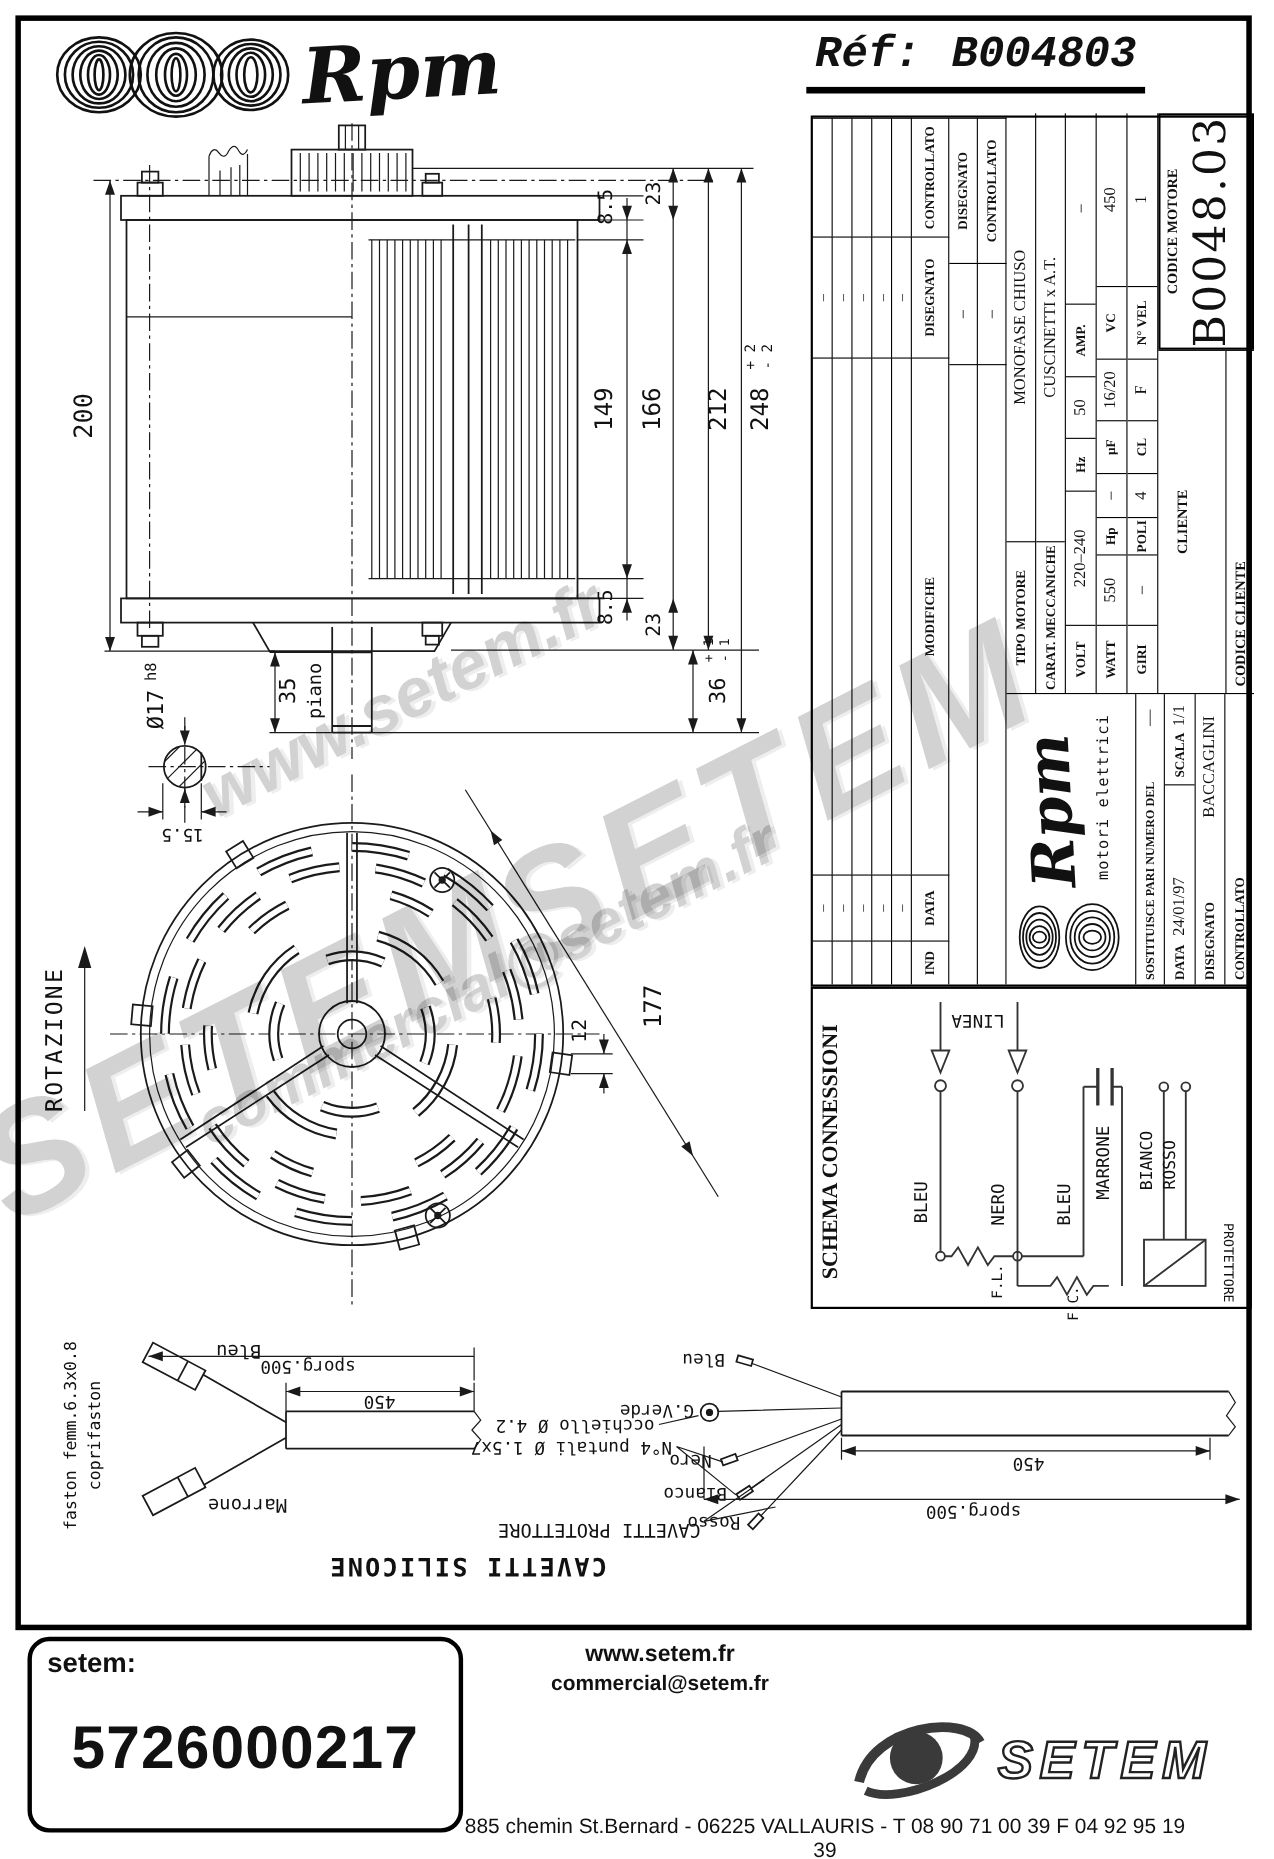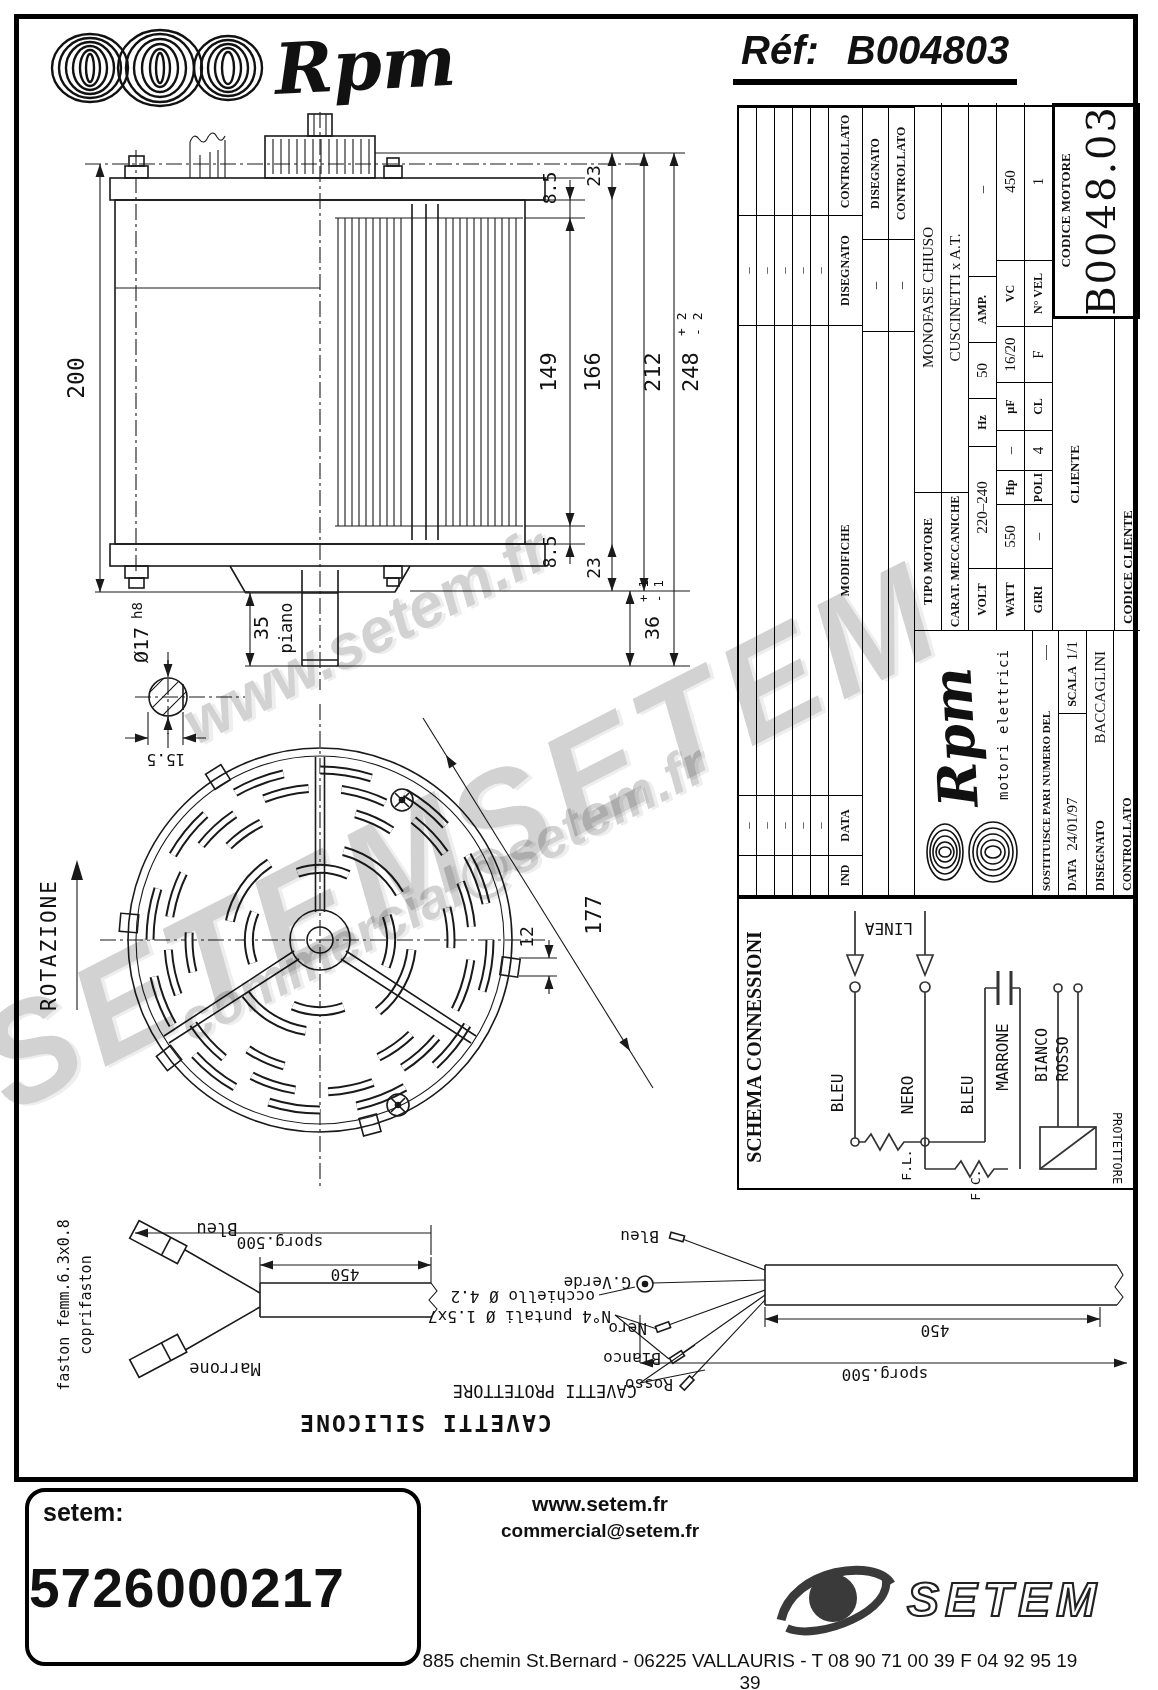--- a/index.html
+++ b/index.html
@@ -14,21 +14,21 @@
   .ah{fill:#1a1a1a;stroke:none;}
   .dimtxt{font-family:"DejaVu Sans Mono",monospace;fill:#111;}
   .cadtxt{font-family:"DejaVu Sans Mono",monospace;fill:#111;}
   .sertxt{font-family:"Liberation Serif",serif;fill:#111;}
   
   .wm{position:absolute;font-family:"Liberation Sans",sans-serif;font-weight:bold;font-style:italic;
       color:#9a9a9a;opacity:.45;white-space:nowrap;transform:rotate(-27deg);z-index:30;
       pointer-events:none;mix-blend-mode:multiply;text-shadow:3px 3px 0 #d9d9d9;}
   
   .refblock{position:absolute;left:733px;top:28px;z-index:10;border-bottom:6px solid #000;padding:0 8px 6px 8px;}
-  .refblock span{font-size:40px;font-weight:bold;font-style:italic;font-family:Liberation Sans, sans-serif;}
+  .refblock span{font-size:40px;font-weight:bold;font-style:italic;font-family:Liberation Mono, monospace;}
   .refblock .rv{margin-left:28px;}
   
   .tb-wrap{position:absolute;left:737px;top:105px;width:401px;height:792px;z-index:12;}
   .tb{position:absolute;left:0;top:0;width:792px;height:401px;transform-origin:0 0;
       transform:rotate(-90deg) translate(-792px,0);border:2.5px solid #000;box-sizing:border-box;
       font-family:"Liberation Serif",serif;}
   .tb .row{position:absolute;left:0;right:0;display:flex;box-sizing:border-box;}
   .tb .c{border-right:1.2px solid #000;border-bottom:1.2px solid #000;box-sizing:border-box;
          display:flex;align-items:center;justify-content:center;font-size:13px;overflow:hidden;}
   .tb .lab{font-size:12px;font-weight:bold;}
@@ -36,21 +36,21 @@
   .schema-wrap{position:absolute;left:737px;top:897px;z-index:12;}
   
   .rot180{transform:rotate(180deg);}
   .silicone{position:absolute;left:292px;top:1400px;width:266px;height:36px;z-index:12;
             transform:rotate(180deg);text-align:center;font-family:"DejaVu Sans Mono",monospace;
             font-size:23px;font-weight:bold;letter-spacing:2px;}
   
   .codebox{position:absolute;left:25px;top:1488px;width:396px;height:178px;border:4px solid #000;
            border-radius:20px;box-sizing:border-box;z-index:10;}
   .codebox .cl1{position:absolute;left:14px;top:6px;font-size:25px;font-weight:bold;}
-  .codebox .cl2{position:absolute;left:0;right:0;top:64px;text-align:left;font-size:55px;font-weight:bold;letter-spacing:1px;}
+  .codebox .cl2{position:absolute;left:0;right:0;top:64px;text-align:center;font-size:55px;font-weight:bold;letter-spacing:1px;}
   .fcenter{position:absolute;left:440px;top:1492px;width:320px;text-align:center;z-index:10;}
   .fcenter .site{font-size:21px;font-weight:bold;}
   .fcenter .mail{font-size:19px;font-weight:bold;margin-top:4px;}
   .faddr{position:absolute;left:420px;top:1650px;width:660px;text-align:center;font-size:19px;z-index:10;}
 </style>
 </head>
 <body>
 
 <div class="page">
   <div class="frame"></div>

